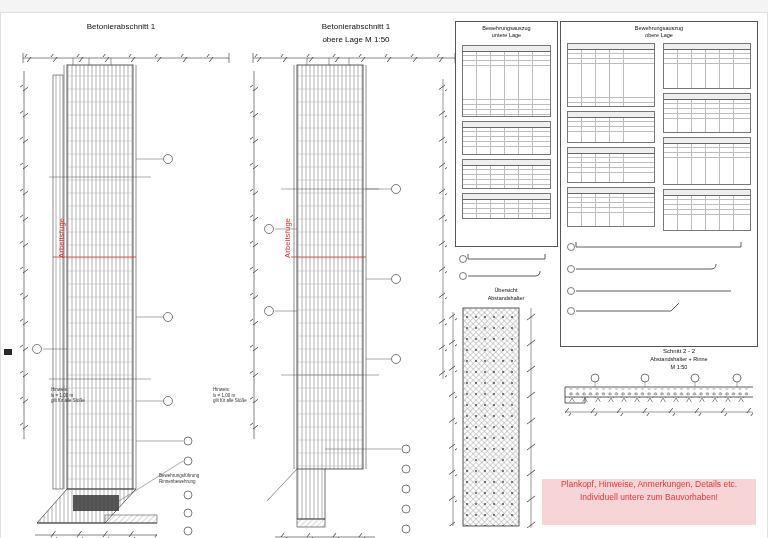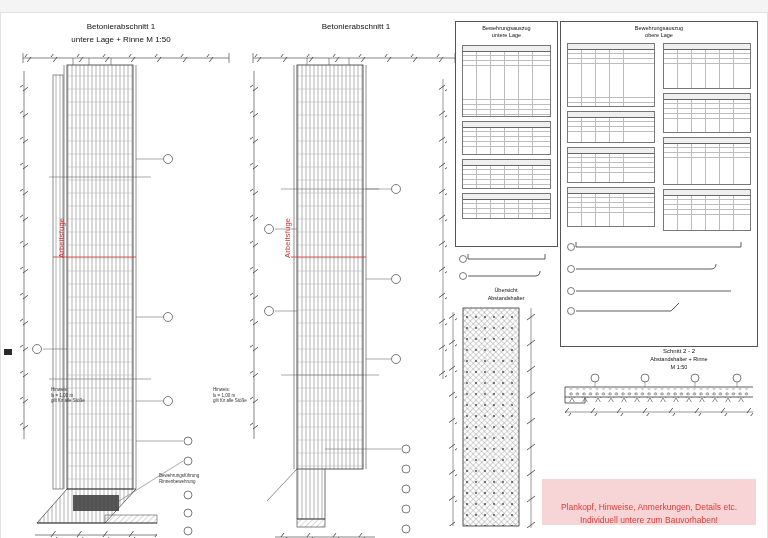--- a/index.html
+++ b/index.html
@@ -42,21 +42,21 @@
   .cols { display:flex; gap:8px; padding:0 6px; }
   .col { flex:1; }
 
   .small-title { position:absolute; text-align:center; font-size:5.5px; line-height:1.4; color:#111; }
   .section-title { position:absolute; text-align:center; color:#111; }
   .section-title .l1 { font-size:6px; line-height:1.5; }
   .section-title .l2, .section-title .l3 { font-size:5.5px; line-height:1.4; }
 
   .note {
     position:absolute; background:#f7d4d6; color:#df3a37;
-    display:flex; flex-direction:column; align-items:center; justify-content:flex-end;
+    display:flex; flex-direction:column; align-items:center; justify-content:flex-start;
     gap:3px; font-size:8.5px; text-align:center; line-height:1.2;
   }
 
   .bottom-bar { position:absolute; background:#0a0a0a; }
   .fold-mark { position:absolute; background:#2a2a2a; }
 </style>
 </head>
 <body>
 
 <div class="sheet">
@@ -88,21 +88,20 @@
         <line x1="10" y1="8" x2="16" y2="0" stroke="#333" stroke-width="0.8"></line>
       </pattern>
       <pattern id="p-tickv" width="8" height="26" patternUnits="userSpaceOnUse">
         <line x1="0" y1="16" x2="8" y2="10" stroke="#333" stroke-width="0.8"></line>
       </pattern>
     </defs>
   </svg>
 
   <div class="dtitle" style="left:40px; top:8px; width:160px;">
     <div>Betonierabschnitt 1</div>
-    <div>untere Lage + Rinne M 1:50</div>
   </div>
 
   <svg class="abs" style="left:14px; top:36px;" width="222" height="498" viewBox="0 0 222 498">
     <g>
       <line x1="8" y1="9" x2="214" y2="9" stroke="#333" stroke-width="0.6"></line>
       <rect x="8" y="5" width="206" height="8" fill="url(#p-tickh)"></rect>
       <line x1="8" y1="4" x2="8" y2="14" stroke="#333" stroke-width="0.6"></line>
       <line x1="214" y1="4" x2="214" y2="14" stroke="#333" stroke-width="0.6"></line>
     </g>
     <g>
@@ -164,20 +163,21 @@
     <div>gilt für alle Stöße</div>
   </div>
 
   <div class="tiny-note" style="left:158px; top:460px; width:64px;">
     <div>Bewehrungsführung</div>
     <div>Rinnenbewehrung</div>
   </div>
 
   <div class="dtitle" style="left:275px; top:8px; width:160px;">
     <div>Betonierabschnitt 1</div>
+    <div>obere Lage M 1:50</div>
   </div>
 
   <svg class="abs" style="left:244px; top:36px;" width="222" height="498" viewBox="0 0 222 498">
     <g>
       <line x1="8" y1="9" x2="210" y2="9" stroke="#333" stroke-width="0.6"></line>
       <rect x="8" y="5" width="202" height="8" fill="url(#p-tickh)"></rect>
       <line x1="8" y1="4" x2="8" y2="14" stroke="#333" stroke-width="0.6"></line>
       <line x1="210" y1="4" x2="210" y2="14" stroke="#333" stroke-width="0.6"></line>
     </g>
     <g>

